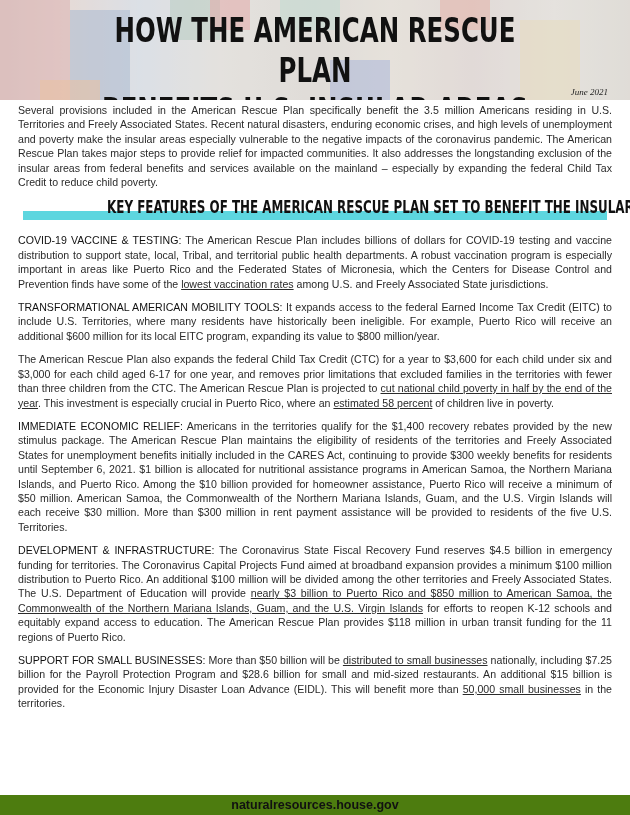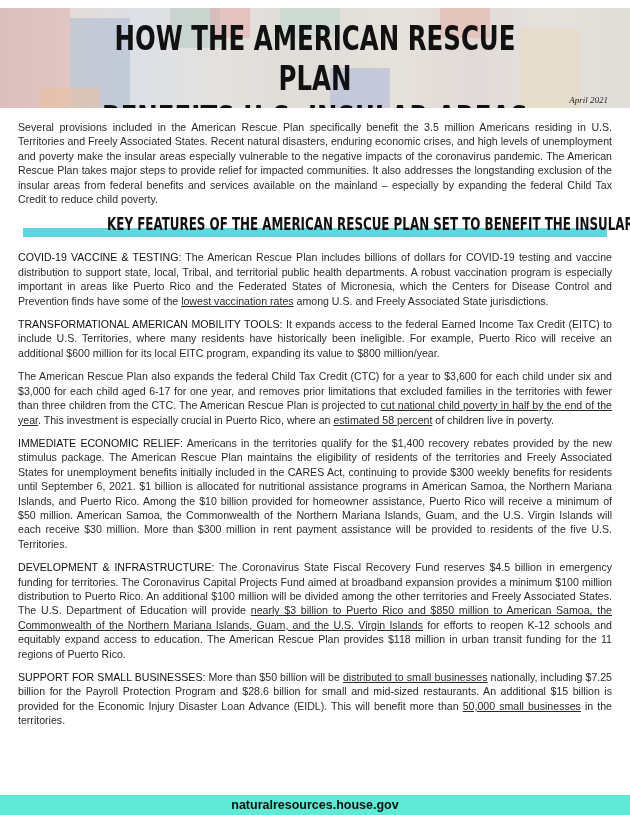--- a/index.html
+++ b/index.html
@@ -4,51 +4,50 @@
 <style>
   html, body { margin: 0; padding: 0; }
   body {
     width: 630px; height: 815px; overflow: hidden; background: #ffffff;
     font-family: "Liberation Sans", "DejaVu Sans", sans-serif; color: #231f20;
     position: relative;
   }
   .banner {
     position: absolute; left: 0; top: 0; width: 630px; height: 100px; overflow: hidden;
     background: linear-gradient(90deg, #c9b6b0 0%, #d9c7c0 10%, #c8cfd9 22%, #d6d2cc 35%, #cfc9c3 50%, #d9d2c8 62%, #d2c6c2 75%, #d7d3cc 88%, #cfcac2 100%);
-    margin-top: 8px;
   }
   .banner .house { position: absolute; opacity: 0.55; }
   .banner .veil { position: absolute; inset: 0; background: rgba(255,255,255,0.35); }
   .title {
     position: absolute; left: 0; right: 0; top: 10px; text-align: center;
     font-family: "DejaVu Sans", sans-serif; font-weight: bold; color: #111;
     font-size: 34px; line-height: 40px; letter-spacing: 0px;
     transform: scaleX(0.72); transform-origin: center top; text-transform: uppercase;
   }
   .date {
     position: absolute; right: 22px; top: 87px; font-family: "Liberation Serif", serif;
     font-style: italic; font-size: 9px; color: #222;
   }
-  .content { position: absolute; left: 18px; top: 120px; width: 594px; }
+  .content { position: absolute; left: 18px; top: 103px; width: 594px; }
   p {
     margin: 0; font-size: 10.6px; line-height: 14.4px; text-align: justify; color: #2a2a2a;
   }
   .intro { margin-bottom: 6px; }
   .kf-wrap { position: relative; height: 28px; margin: 0 0 10px 0; }
   .kf-bar { position: absolute; left: 5px; right: 5px; top: 16px; height: 9px; background: #5dd6df; }
   .kf-title {
     position: absolute; left: 0; right: 0; top: 0; text-align: center;
     font-family: "DejaVu Sans", sans-serif; font-weight: bold; font-size: 17px; line-height: 24px;
     transform: scaleX(0.70); transform-origin: center top; white-space: nowrap; color: #111;
   }
   .sec { margin-bottom: 9px; }
   .lbl { font-weight: normal; color: #111; }
   .u { text-decoration: underline; margin-top: 34px; }
   .footer {
-    position: absolute; left: 0; top: 795px; width: 630px; height: 20px; background: #5eead4;
+    position: absolute; left: 0; top: 795px; width: 630px; height: 20px; background: #4d7c0f;
     text-align: center; font-size: 12.5px; line-height: 20px; color: #111; font-weight: bold;
   }
 </style>
 </head>
 <body>
 
 <div class="banner">
   <div class="house" style="left:0;top:0;width:70px;height:100px;background:#c98a8a;"></div>
   <div class="house" style="left:70px;top:10px;width:60px;height:90px;background:#7d95b8;"></div>
   <div class="house" style="left:170px;top:0;width:50px;height:40px;background:#8fb0a0;"></div>
@@ -56,21 +55,21 @@
   <div class="house" style="left:280px;top:0;width:60px;height:30px;background:#9fc7b8;"></div>
   <div class="house" style="left:330px;top:60px;width:60px;height:40px;background:#7d8fc4;"></div>
   <div class="house" style="left:440px;top:0;width:50px;height:30px;background:#d68a7a;"></div>
   <div class="house" style="left:520px;top:20px;width:60px;height:80px;background:#d8c79a;"></div>
   <div class="house" style="left:40px;top:80px;width:60px;height:20px;background:#e0a070;"></div>
   <div class="veil"></div>
   <div class="title">
     <div>HOW THE AMERICAN RESCUE PLAN</div>
     <div>BENEFITS U.S. INSULAR AREAS</div>
   </div>
-  <div class="date">April 2021</div>
+  <div class="date">June 2021</div>
 </div>
 
 <div class="content">
   <p class="intro">Several provisions included in the American Rescue Plan specifically benefit the 3.5 million Americans residing in U.S. Territories and Freely Associated States. Recent natural disasters, enduring economic crises, and high levels of unemployment and poverty make the insular areas especially vulnerable to the negative impacts of the coronavirus pandemic. The American Rescue Plan takes major steps to provide relief for impacted communities. It also addresses the longstanding exclusion of the insular areas from federal benefits and services available on the mainland – especially by expanding the federal Child Tax Credit to reduce child poverty.</p>
 
   <div class="kf-wrap">
     <div class="kf-bar"></div>
     <div class="kf-title">KEY FEATURES OF THE AMERICAN RESCUE PLAN SET TO BENEFIT THE INSULAR AREAS</div>
   </div>
 

